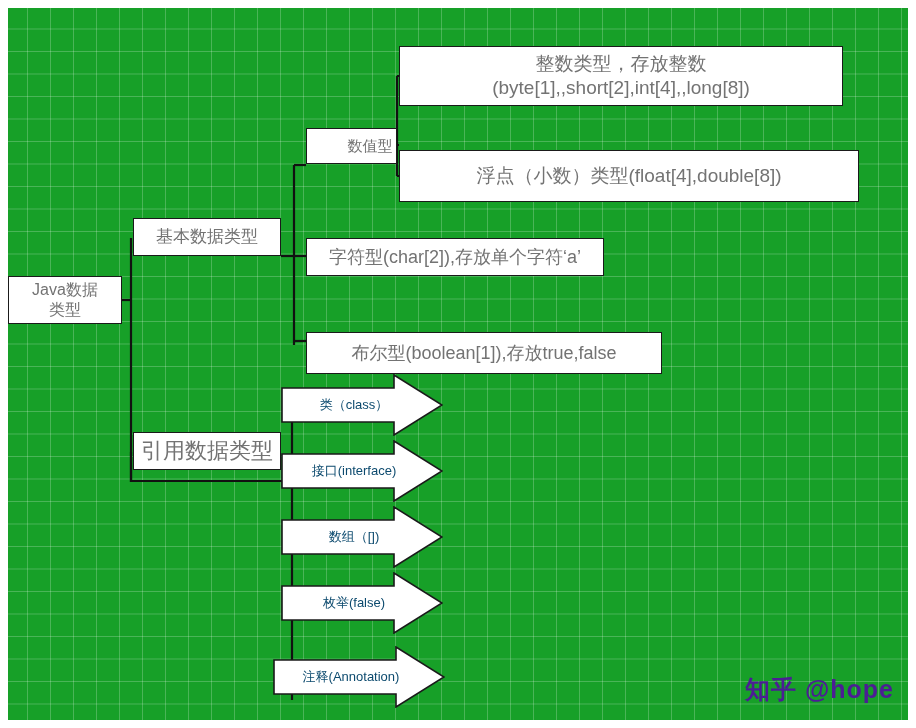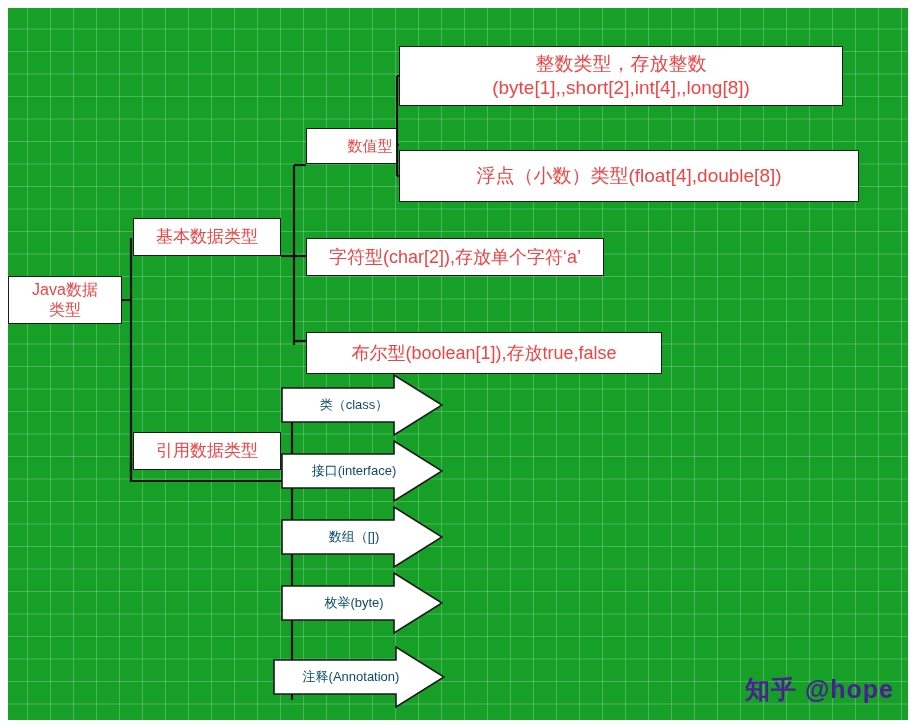--- a/index.html
+++ b/index.html
@@ -62,21 +62,21 @@
 
   .node {
     position: absolute;
     background: #ffffff;
     border: 1.5px solid #1a1a1a;
     box-sizing: border-box;
     display: flex;
     align-items: center;
     justify-content: center;
     text-align: center;
-    color: #ef4444;
+    color: #737373;
     line-height: 1.25;
     white-space: pre-line;
   }
   .arrow-wrap {
     position: absolute;
   }
   .arrow-wrap svg {
     position: absolute;
     left: 0; top: 0;
   }
@@ -142,21 +142,21 @@
     <path d="M292 537 L300 537" stroke="#111" stroke-width="2.2" fill="none"></path>
     <path d="M292 603 L300 603" stroke="#111" stroke-width="2.2" fill="none"></path>
     <path d="M292 677 L300 677" stroke="#111" stroke-width="2.2" fill="none"></path>
   </svg>
 
   <div class="node" style="left:8px; top:276px; width:114px; height:48px; font-size:16px;">Java数据
 类型</div>
 
   <div class="node" style="left:133px; top:218px; width:148px; height:38px; font-size:17px;">基本数据类型</div>
 
-  <div class="node" style="left:133px; top:432px; width:148px; height:38px; font-size:17px;">引用数据类型</div>
+  <div class="node" style="left:133px; top:432px; width:148px; height:38px; font-size:22px;">引用数据类型</div>
 
   <div class="node" style="left:306px; top:128px; width:91px; height:36px; font-size:15px;padding-left:37px;">数值型</div>
 
   <div class="node" style="left:399px; top:46px; width:444px; height:60px; font-size:19px;">整数类型，存放整数
 (byte[1],,short[2],int[4],,long[8])</div>
 
   <div class="node" style="left:399px; top:150px; width:460px; height:52px; font-size:19px;">浮点（小数）类型(float[4],double[8])</div>
 
   <div class="node" style="left:306px; top:238px; width:298px; height:38px; font-size:18px;">字符型(char[2]),存放单个字符‘a’</div>
 
@@ -180,21 +180,21 @@
     <svg width="162" height="62" viewBox="0 0 162 62">
       <polygon points="1,14 113,14 113,1 161,31 113,61 113,48 1,48" fill="#ffffff" stroke="#1a1a1a" stroke-width="1.6"></polygon>
     </svg>
     <div class="arrow-label">数组（[])</div>
   </div>
 
   <div class="arrow-wrap" style="left:281px; top:572px; width:162px; height:62px;">
     <svg width="162" height="62" viewBox="0 0 162 62">
       <polygon points="1,14 113,14 113,1 161,31 113,61 113,48 1,48" fill="#ffffff" stroke="#1a1a1a" stroke-width="1.6"></polygon>
     </svg>
-    <div class="arrow-label">枚举(byte)</div>
+    <div class="arrow-label">枚举(false)</div>
   </div>
 
   <div class="arrow-wrap" style="left:273px; top:646px; width:172px; height:62px;">
     <svg width="172" height="62" viewBox="0 0 172 62">
       <polygon points="1,14 123,14 123,1 171,31 123,61 123,48 1,48" fill="#ffffff" stroke="#1a1a1a" stroke-width="1.6"></polygon>
     </svg>
     <div class="arrow-label">注释(Annotation)</div>
   </div>
 
   <div class="watermark">知乎 @hope</div>

